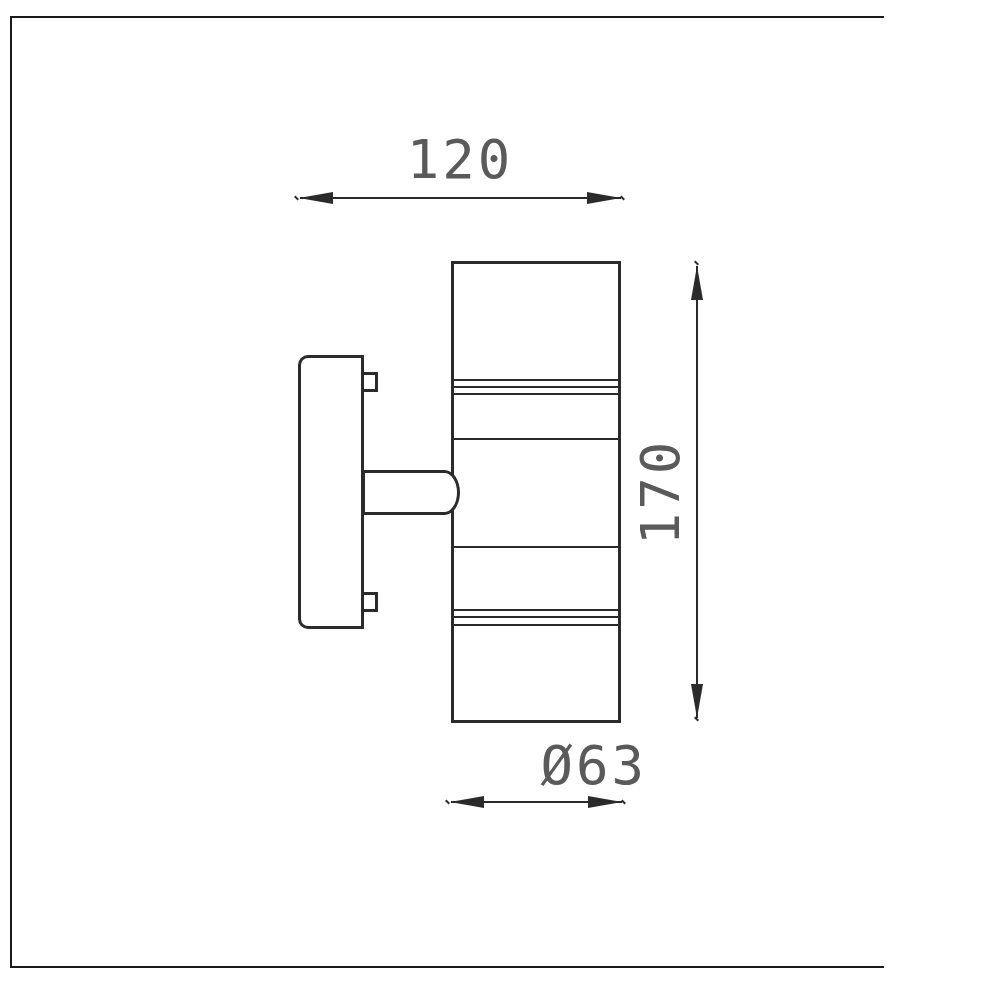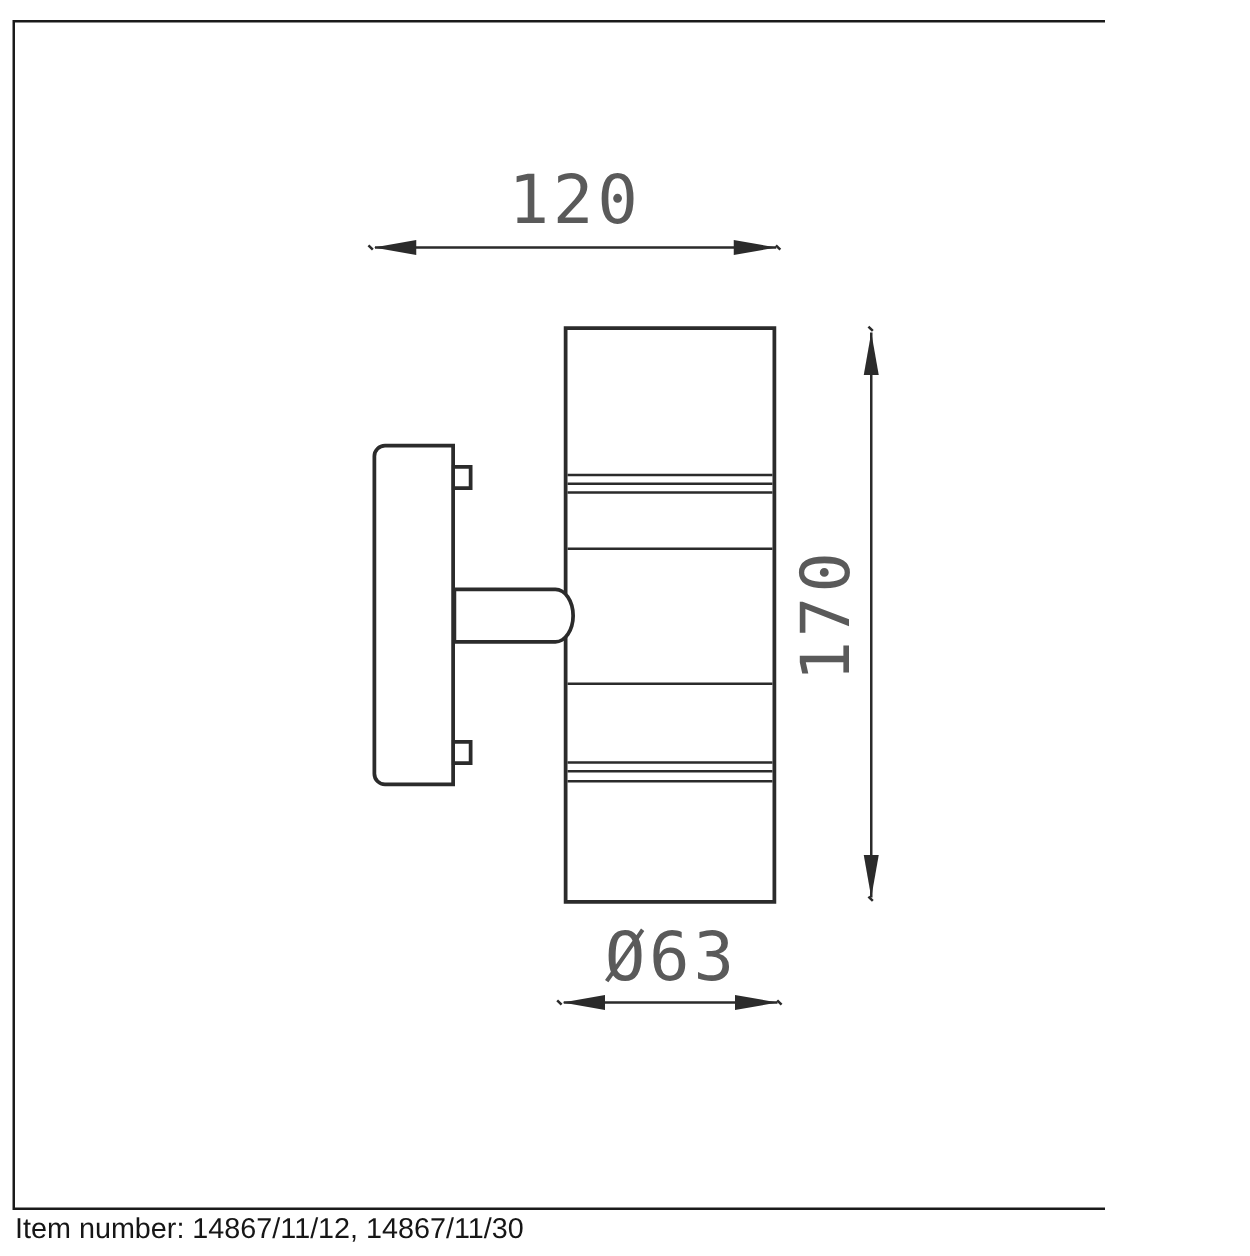--- a/index.html
+++ b/index.html
@@ -66,22 +66,21 @@
   <div class="shape clip clip-top"></div>
   <div class="shape clip clip-bottom"></div>
 
   <div class="vline" style="left:696px;top:266px;height:452px;"></div>
   <div class="ah ah-up" style="left:691px;top:266px;"></div>
   <div class="ah ah-down" style="left:691px;top:684px;"></div>
   <div class="tick" style="left:694px;top:262px;"></div>
   <div class="tick" style="left:694px;top:718px;"></div>
   <div class="dimtxt dim-rot" style="left:541px;top:464px;width:240px;height:56px;">170</div>
 
-  <div class="dimtxt" style="left:427px;top:738px;width:220px;">Ø63</div>
+  <div class="dimtxt" style="left:427px;top:738px;width:220px;text-align:right;">Ø63</div>
   <div class="hline" style="left:451px;top:801px;width:171px;"></div>
   <div class="ah ah-left" style="left:450px;top:796px;"></div>
   <div class="ah ah-right" style="left:588px;top:796px;"></div>
   <div class="tick" style="left:445px;top:801px;"></div>
   <div class="tick" style="left:621px;top:801px;"></div>
 
-  <div class="footer">Item number: 14867/11/12, 14867/11/30</div>
 
 </div>
 
 </body></html>

